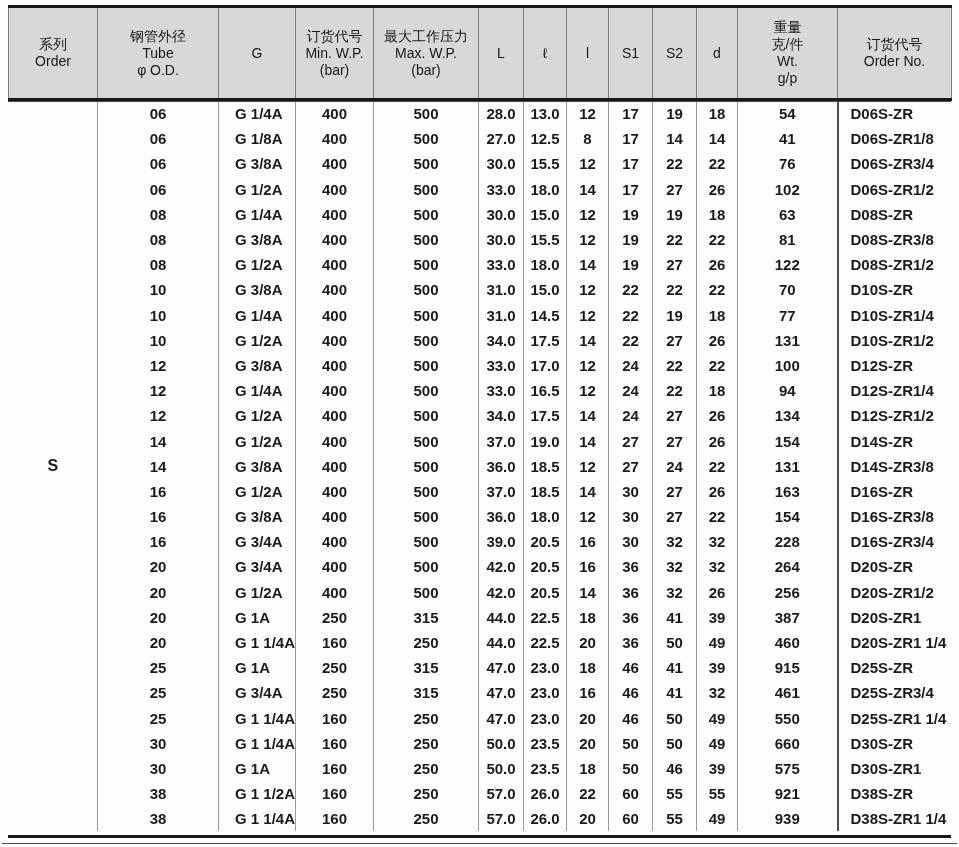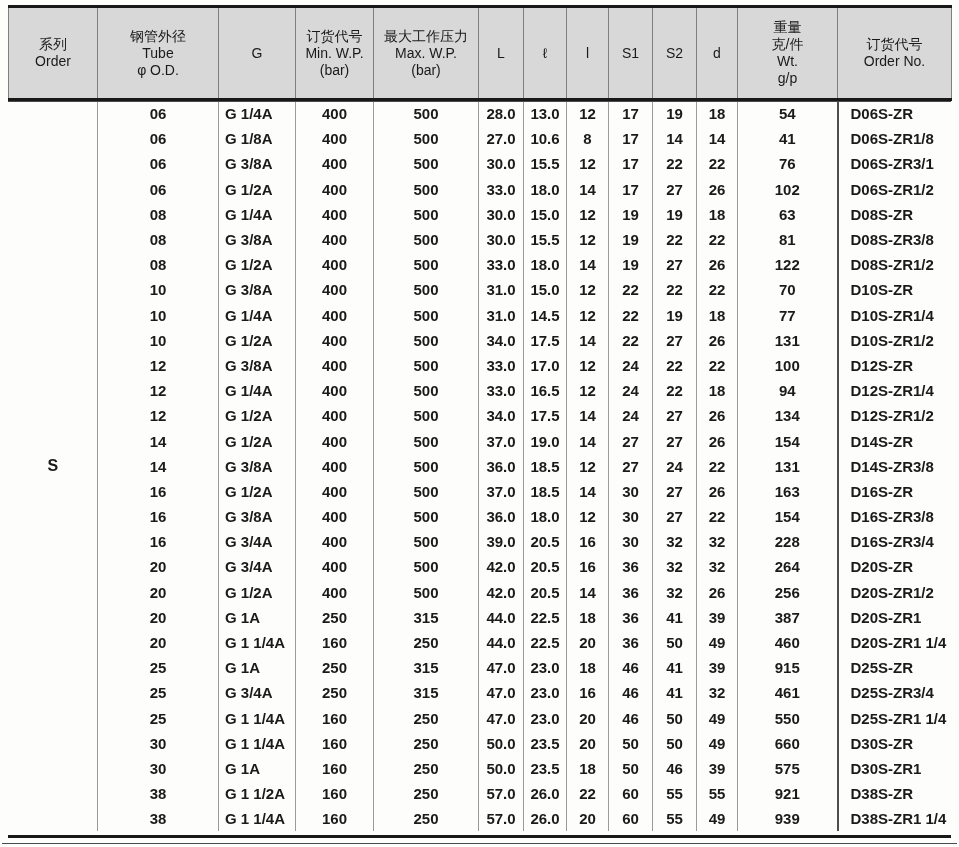--- a/index.html
+++ b/index.html
@@ -6,21 +6,21 @@
   body{background:#ffffff;font-family:"Liberation Sans","DejaVu Sans",sans-serif;color:#1a1a1a;}
   .sheet{position:relative;width:959px;height:847px;background:#fdfdfc;overflow:hidden;}
 
   table.spec{position:absolute;left:8px;top:5px;width:943px;border-collapse:collapse;table-layout:fixed;border-top:3px solid #181818;}
   thead{border-bottom:3px solid #181818;}
   thead th{background:#d8d8d8;border-left:1px solid #7f7f7f;border-right:1px solid #7f7f7f;height:90px;padding:0 2px;font-size:14px;font-weight:400;line-height:17px;text-align:center;vertical-align:middle;}
   thead th .hl{display:block;}
 
   tbody td{border-left:1px solid #9a9a9a;border-right:1px solid #9a9a9a;height:25.2px;padding:0;font-size:15px;font-weight:700;text-align:center;vertical-align:middle;white-space:nowrap;}
   tbody td.series{border-left:none;font-size:16px;}
-  tbody td.c2{text-align:left;padding-left:6px;}
+  tbody td.c2{text-align:left;padding-left:16px;}
   tbody td.c12{border-left:2px solid #4f4f4f;border-right:none;text-align:left;padding-left:12px;}
 
   .rule{position:absolute;background:#181818;}
   .rule.thin{background:#4a4a4a;}
 </style>
 </head>
 <body>
 
 <div class="sheet">
   <table class="spec">
@@ -108,41 +108,41 @@
           <td class="c10">18</td>
           <td class="c11">54</td>
           <td class="c12">D06S-ZR</td>
         </tr>
         <tr>
           <td class="c1">06</td>
           <td class="c2">G 1/8A</td>
           <td class="c3">400</td>
           <td class="c4">500</td>
           <td class="c5">27.0</td>
-          <td class="c6">10.6</td>
+          <td class="c6">12.5</td>
           <td class="c7">8</td>
           <td class="c8">17</td>
           <td class="c9">14</td>
           <td class="c10">14</td>
           <td class="c11">41</td>
           <td class="c12">D06S-ZR1/8</td>
         </tr>
         <tr>
           <td class="c1">06</td>
           <td class="c2">G 3/8A</td>
           <td class="c3">400</td>
           <td class="c4">500</td>
           <td class="c5">30.0</td>
           <td class="c6">15.5</td>
           <td class="c7">12</td>
           <td class="c8">17</td>
           <td class="c9">22</td>
           <td class="c10">22</td>
           <td class="c11">76</td>
-          <td class="c12">D06S-ZR3/1</td>
+          <td class="c12">D06S-ZR3/4</td>
         </tr>
         <tr>
           <td class="c1">06</td>
           <td class="c2">G 1/2A</td>
           <td class="c3">400</td>
           <td class="c4">500</td>
           <td class="c5">33.0</td>
           <td class="c6">18.0</td>
           <td class="c7">14</td>
           <td class="c8">17</td>

